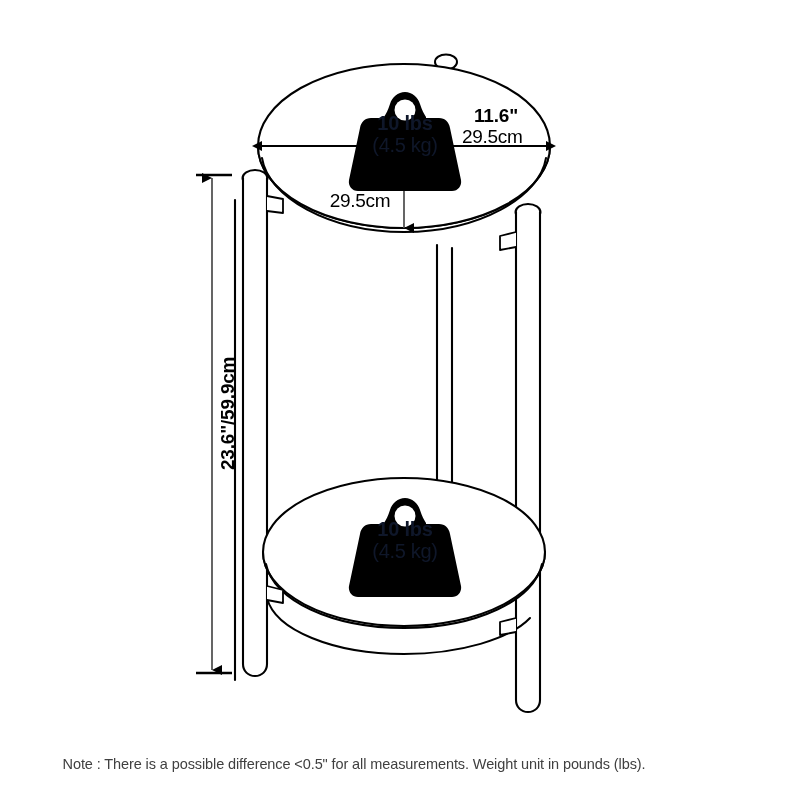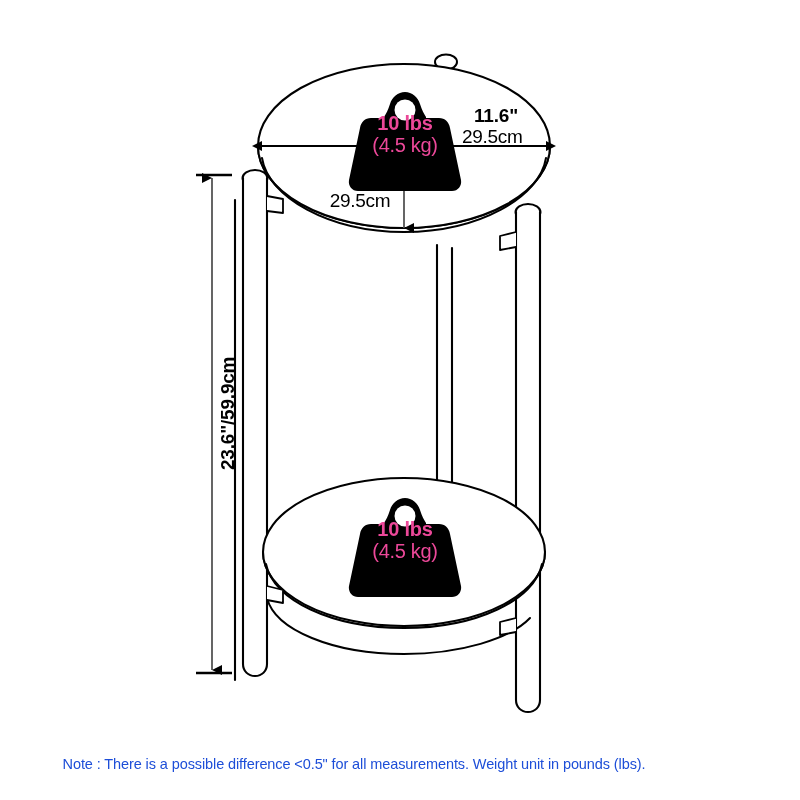--- a/index.html
+++ b/index.html
@@ -71,27 +71,27 @@
     letter-spacing: -0.2px;
   }
   #note-text {
     position: absolute;
     left: 0;
     top: 756px;
     width: 708px;
     text-align: center;
     font-family: "Liberation Sans", sans-serif;
     font-size: 14.5px;
-    color: #1d4ed8;
+    color: #404040;
     letter-spacing: -0.1px;
   }
   
   .weight-label {
     position: absolute;
-    color: #ec4899;
+    color: #0f172a;
     text-align: center;
     white-space: nowrap;
     font-family: "Liberation Sans", sans-serif;
     pointer-events: none;
   }
   .weight-label .w-lbs {
     display: block;
     font-weight: bold;
     font-size: 20px;
     letter-spacing: -0.2px;

